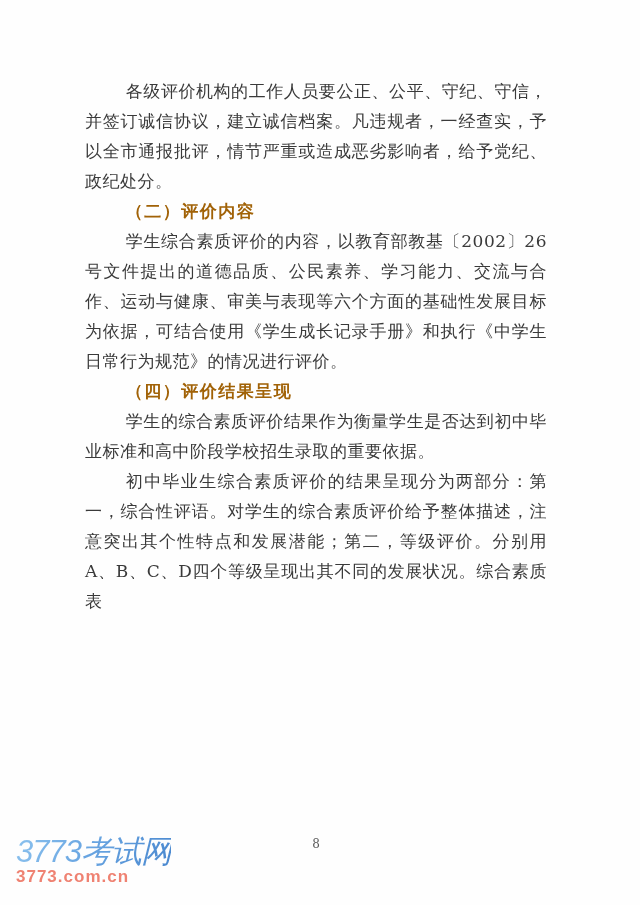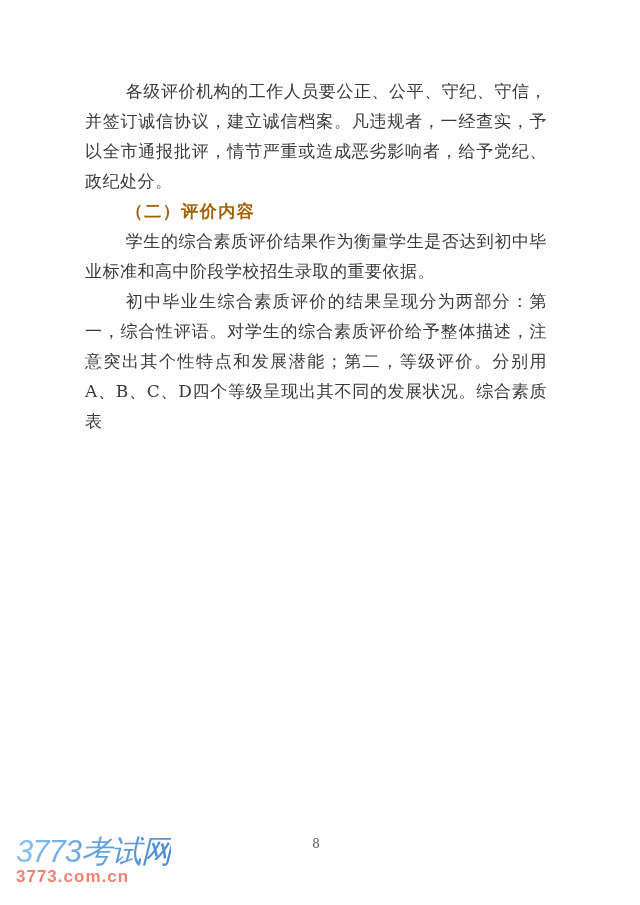--- a/index.html
+++ b/index.html
@@ -77,20 +77,22 @@
   }
 </style>
 </head>
 <body>
 
 <div class="page">
 
   <div class="text-block">
     <p>各级评价机构的工作人员要公正、公平、守纪、守信，并签订诚信协议，建立诚信档案。凡违规者，一经查实，予以全市通报批评，情节严重或造成恶劣影响者，给予党纪、政纪处分。</p>
     <p class="heading">（二）评价内容</p>
+    <p>学生综合素质评价的内容，以教育部教基〔2002〕26号文件提出的道德品质、公民素养、学习能力、交流与合作、运动与健康、审美与表现等六个方面的基础性发展目标为依据，可结合使用《学生成长记录手册》和执行《中学生日常行为规范》的情况进行评价。</p>
+    <p class="heading">（四）评价结果呈现</p>
     <p>学生的综合素质评价结果作为衡量学生是否达到初中毕业标准和高中阶段学校招生录取的重要依据。</p>
     <p>初中毕业生综合素质评价的结果呈现分为两部分：第一，综合性评语。对学生的综合素质评价给予整体描述，注意突出其个性特点和发展潜能；第二，等级评价。分别用A、B、C、D四个等级呈现出其不同的发展状况。综合素质表</p>
   </div>
 
   <div class="page-number">8</div>
 
   <div class="watermark">
     <span class="logo-main">3773考试网</span>
     <span class="logo-url">3773.com.cn</span>
   </div>

